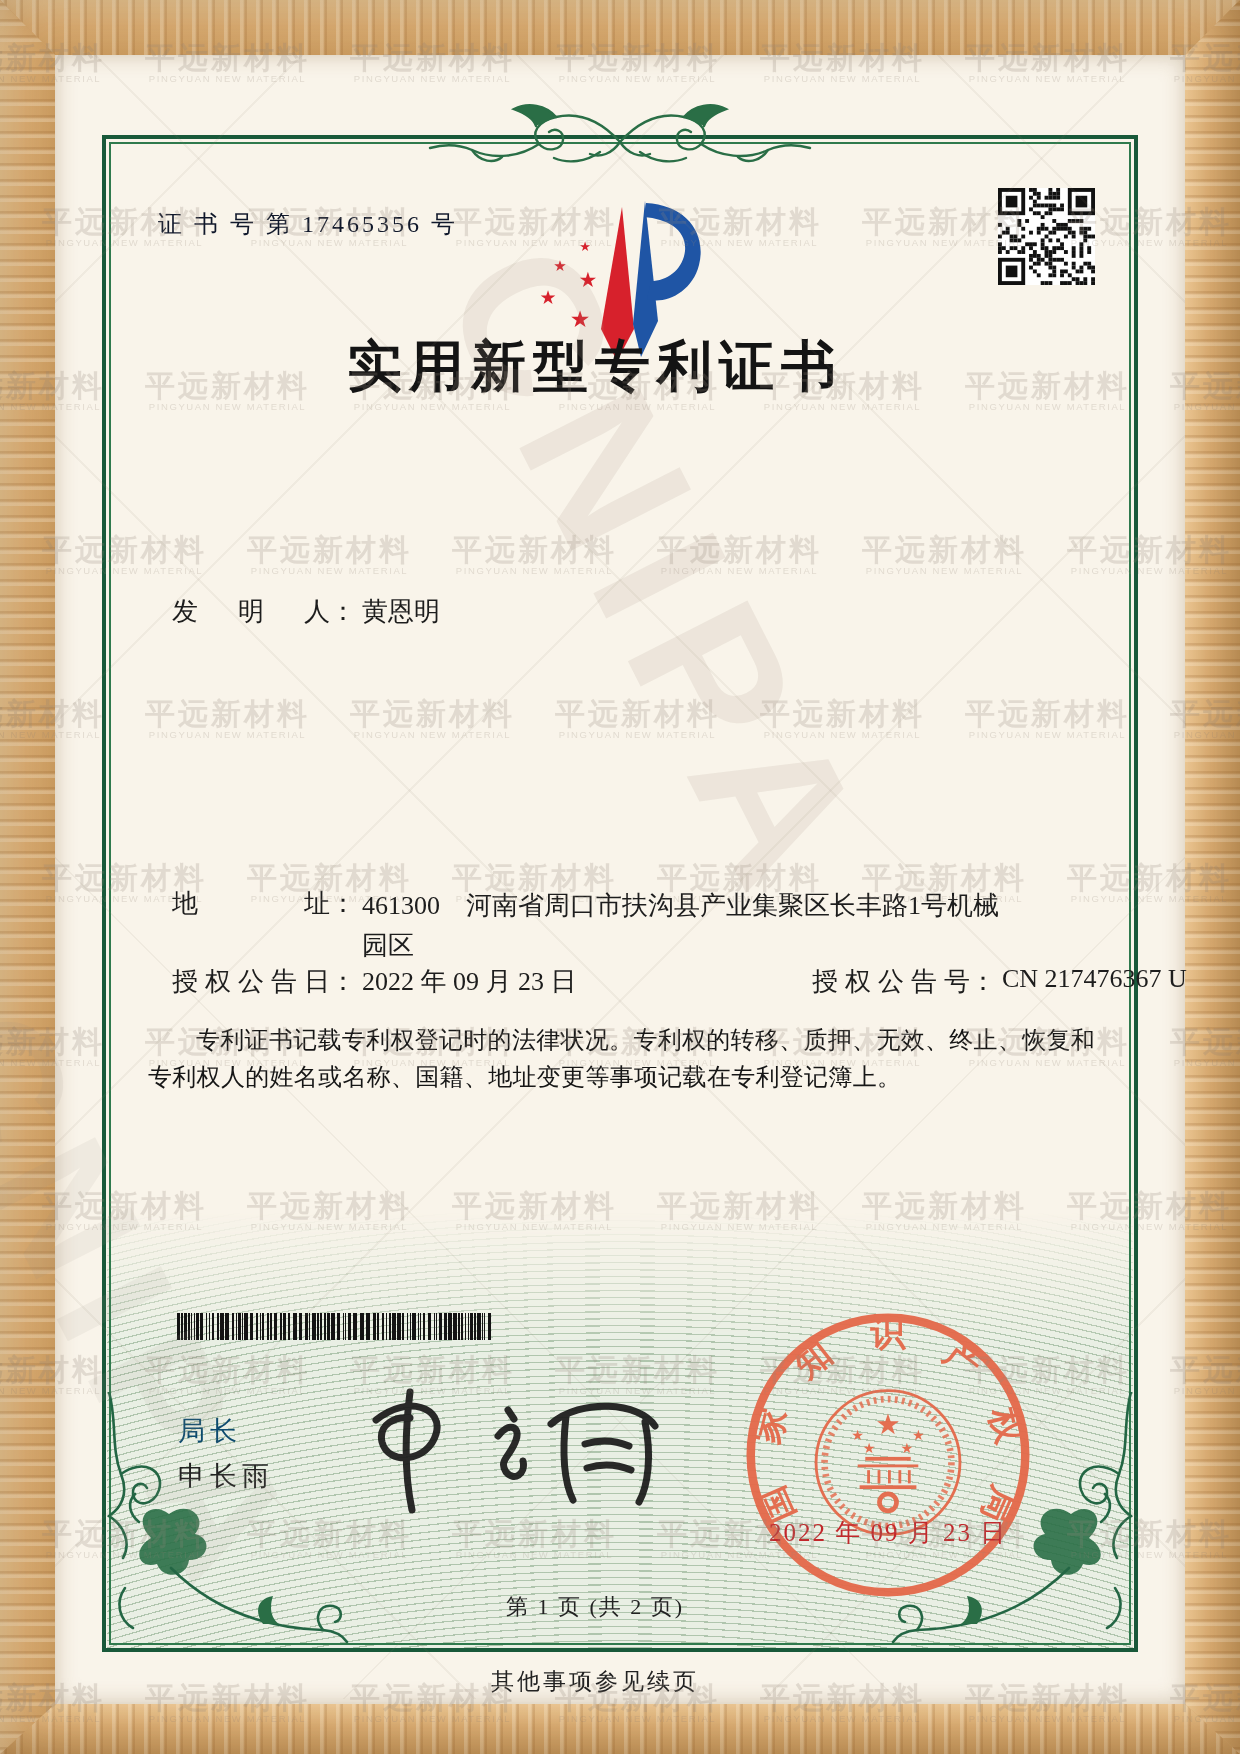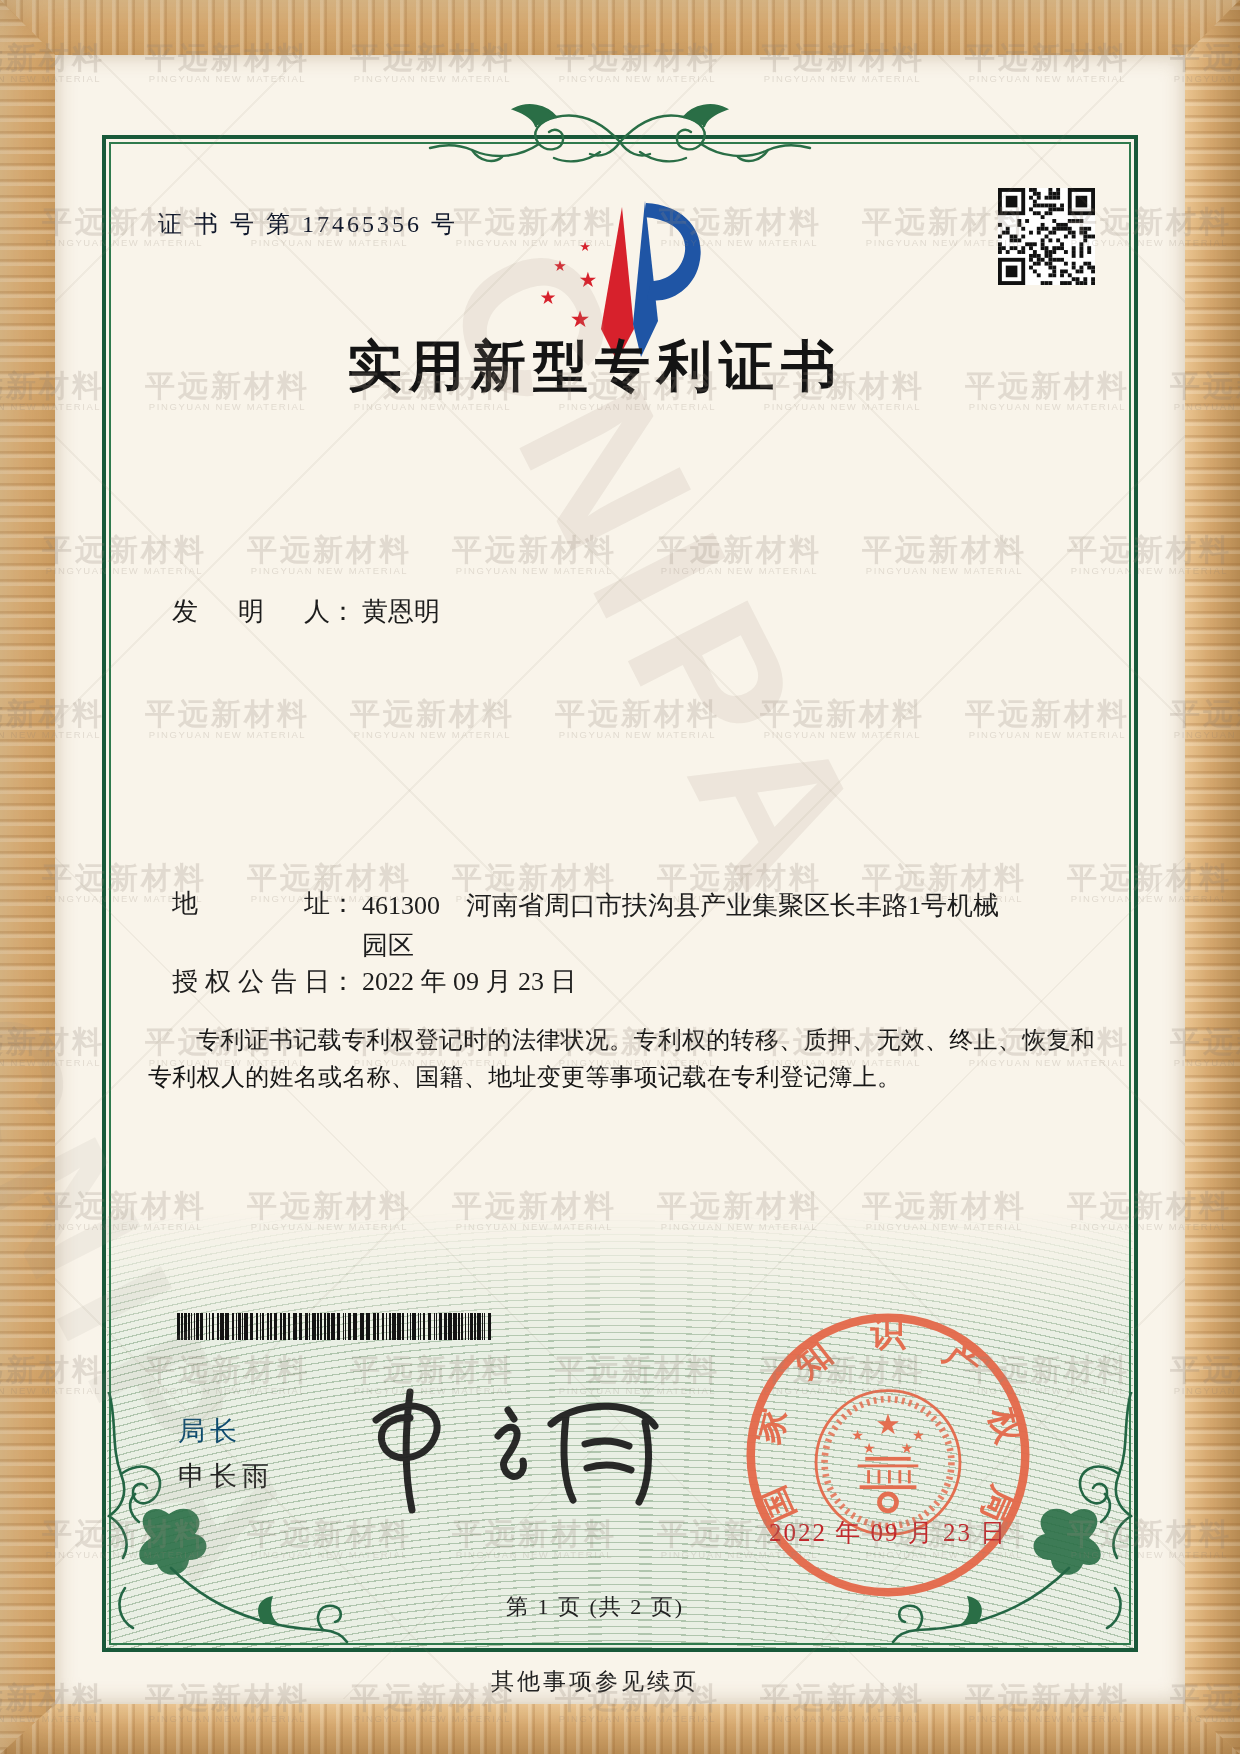--- a/index.html
+++ b/index.html
@@ -339,20 +339,21 @@
   <div class="title">实用新型专利证书</div>
 
   <div class="frow" style="top:594px">
     <span class="flabel">发明人</span><span class="fcolon">：</span><span class="fvalue">黄恩明</span>
   </div>
   <div class="frow addr" style="top:886px">
     <span class="flabel">地址</span><span class="fcolon">：</span><span class="fvalue">461300　河南省周口市扶沟县产业集聚区长丰路1号机械园区</span>
   </div>
   <div class="frow" style="top:964px;width:930px">
     <span class="flabel">授权公告日</span><span class="fcolon">：</span><span class="fvalue">2022 年 09 月 23 日</span>
+    <span class="grant2"><span class="flabel">授权公告号</span><span class="fcolon">：</span><span class="fvalue">CN 217476367 U</span></span>
   </div>
 
   <div class="bodytext">
     <p>专利证书记载专利权登记时的法律状况。专利权的转移、质押、无效、终止、恢复和专利权人的姓名或名称、国籍、地址变更等事项记载在专利登记簿上。</p>
   </div>
 
   <div class="barcode" id="barcode"><i style="width: 3px; margin-right: 1px;"></i><i style="width: 2px; margin-right: 1px;"></i><i style="width: 3px; margin-right: 1px;"></i><i style="width: 2px; margin-right: 1px;"></i><i style="width: 1px; margin-right: 2px;"></i><i style="width: 1px; margin-right: 1px;"></i><i style="width: 3px; margin-right: 1px;"></i><i style="width: 3px; margin-right: 3px;"></i><i style="width: 1px; margin-right: 2px;"></i><i style="width: 1px; margin-right: 2px;"></i><i style="width: 2px; margin-right: 3px;"></i><i style="width: 2px; margin-right: 1px;"></i><i style="width: 4px; margin-right: 1px;"></i><i style="width: 4px; margin-right: 3px;"></i><i style="width: 2px; margin-right: 2px;"></i><i style="width: 1px; margin-right: 1px;"></i><i style="width: 3px; margin-right: 1px;"></i><i style="width: 1px; margin-right: 1px;"></i><i style="width: 4px; margin-right: 2px;"></i><i style="width: 3px; margin-right: 3px;"></i><i style="width: 2px; margin-right: 2px;"></i><i style="width: 1px; margin-right: 1px;"></i><i style="width: 2px; margin-right: 3px;"></i><i style="width: 2px; margin-right: 1px;"></i><i style="width: 2px; margin-right: 2px;"></i><i style="width: 3px; margin-right: 3px;"></i><i style="width: 2px; margin-right: 1px;"></i><i style="width: 3px; margin-right: 2px;"></i><i style="width: 2px; margin-right: 3px;"></i><i style="width: 4px; margin-right: 2px;"></i><i style="width: 3px; margin-right: 3px;"></i><i style="width: 3px; margin-right: 1px;"></i><i style="width: 1px; margin-right: 2px;"></i><i style="width: 4px; margin-right: 1px;"></i><i style="width: 2px; margin-right: 1px;"></i><i style="width: 2px; margin-right: 2px;"></i><i style="width: 2px; margin-right: 1px;"></i><i style="width: 3px; margin-right: 1px;"></i><i style="width: 4px; margin-right: 2px;"></i><i style="width: 3px; margin-right: 3px;"></i><i style="width: 1px; margin-right: 1px;"></i><i style="width: 1px; margin-right: 2px;"></i><i style="width: 3px; margin-right: 2px;"></i><i style="width: 4px; margin-right: 3px;"></i><i style="width: 4px; margin-right: 2px;"></i><i style="width: 4px; margin-right: 3px;"></i><i style="width: 3px; margin-right: 1px;"></i><i style="width: 2px; margin-right: 3px;"></i><i style="width: 2px; margin-right: 2px;"></i><i style="width: 1px; margin-right: 2px;"></i><i style="width: 2px; margin-right: 1px;"></i><i style="width: 4px; margin-right: 1px;"></i><i style="width: 4px; margin-right: 1px;"></i><i style="width: 2px; margin-right: 3px;"></i><i style="width: 1px; margin-right: 2px;"></i><i style="width: 1px; margin-right: 1px;"></i><i style="width: 4px; margin-right: 2px;"></i><i style="width: 1px; margin-right: 1px;"></i><i style="width: 1px; margin-right: 2px;"></i><i style="width: 2px; margin-right: 3px;"></i><i style="width: 3px; margin-right: 3px;"></i><i style="width: 1px; margin-right: 1px;"></i><i style="width: 1px; margin-right: 2px;"></i><i style="width: 3px; margin-right: 2px;"></i><i style="width: 3px; margin-right: 1px;"></i><i style="width: 4px; margin-right: 1px;"></i><i style="width: 4px; margin-right: 1px;"></i><i style="width: 2px; margin-right: 1px;"></i><i style="width: 2px; margin-right: 2px;"></i><i style="width: 1px; margin-right: 2px;"></i><i style="width: 1px; margin-right: 1px;"></i><i style="width: 3px; margin-right: 1px;"></i><i style="width: 2px; margin-right: 1px;"></i><i style="width: 4px; margin-right: 1px;"></i><i style="width: 1px; margin-right: 1px;"></i><i style="width: 1px; margin-right: 3px;"></i><i style="width: 3px; margin-right: 3px;"></i></div>
 
   <div class="dtitle">局长</div>
   <div class="dname">申长雨</div>

